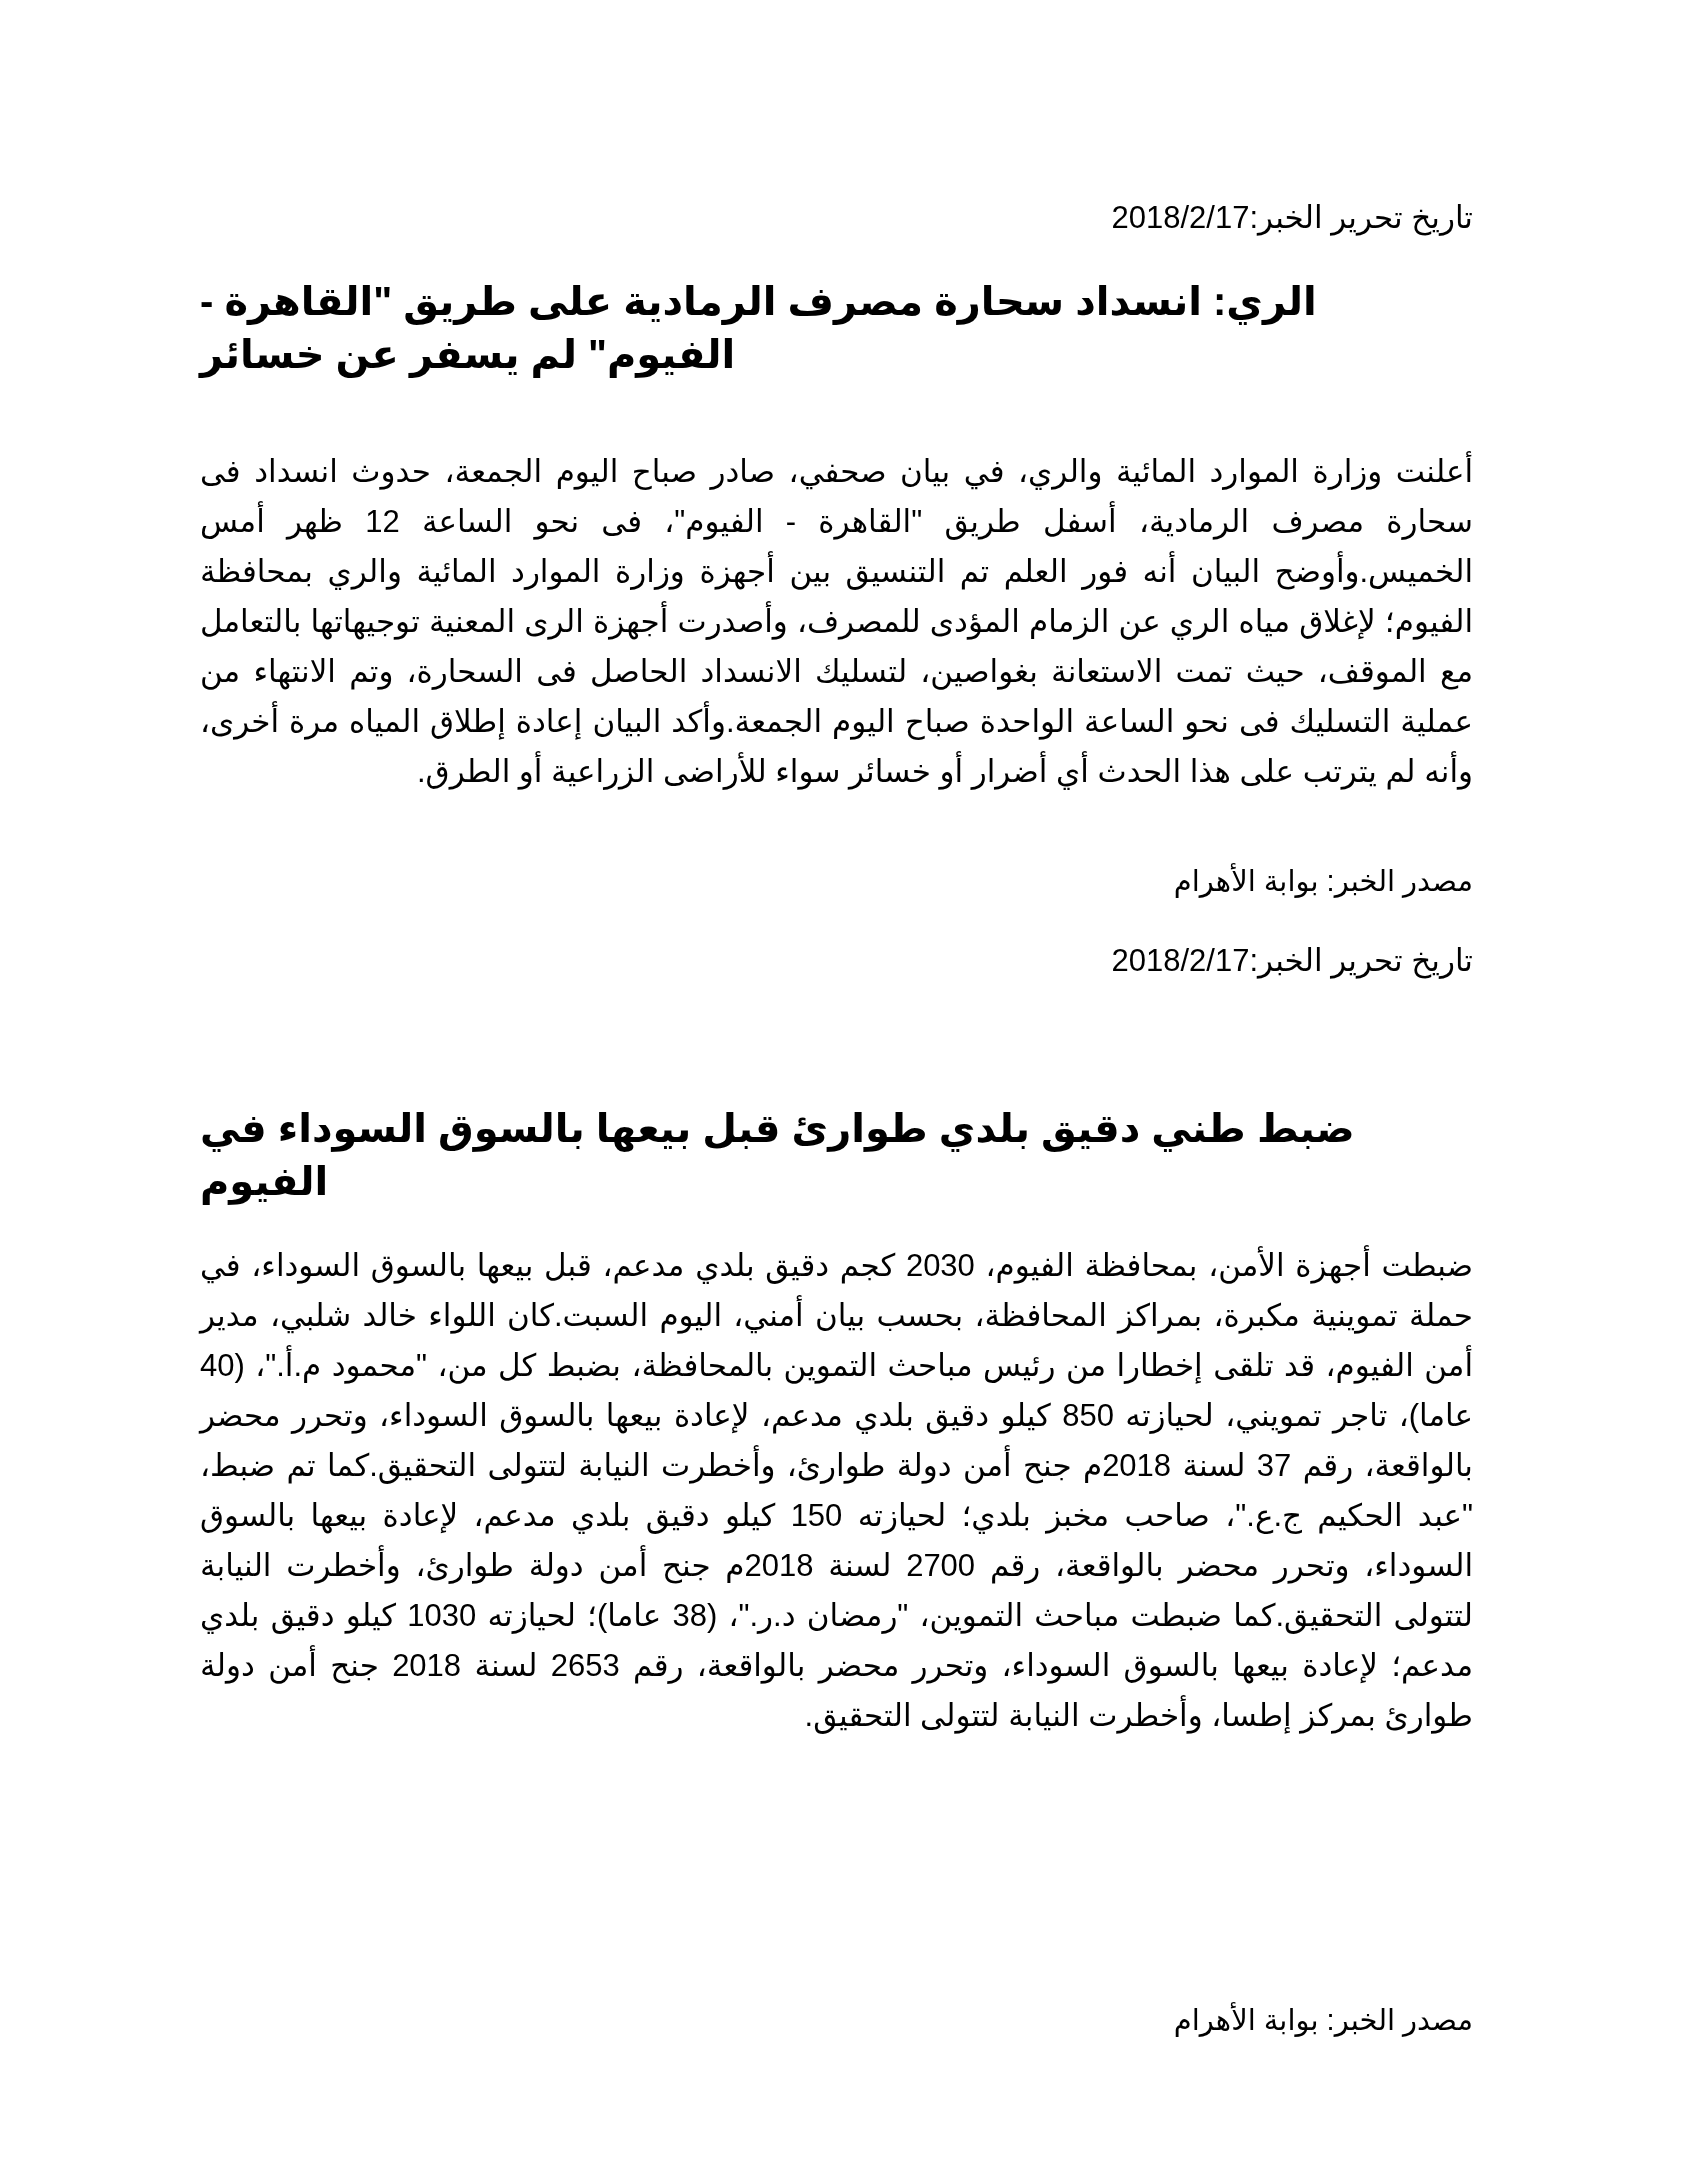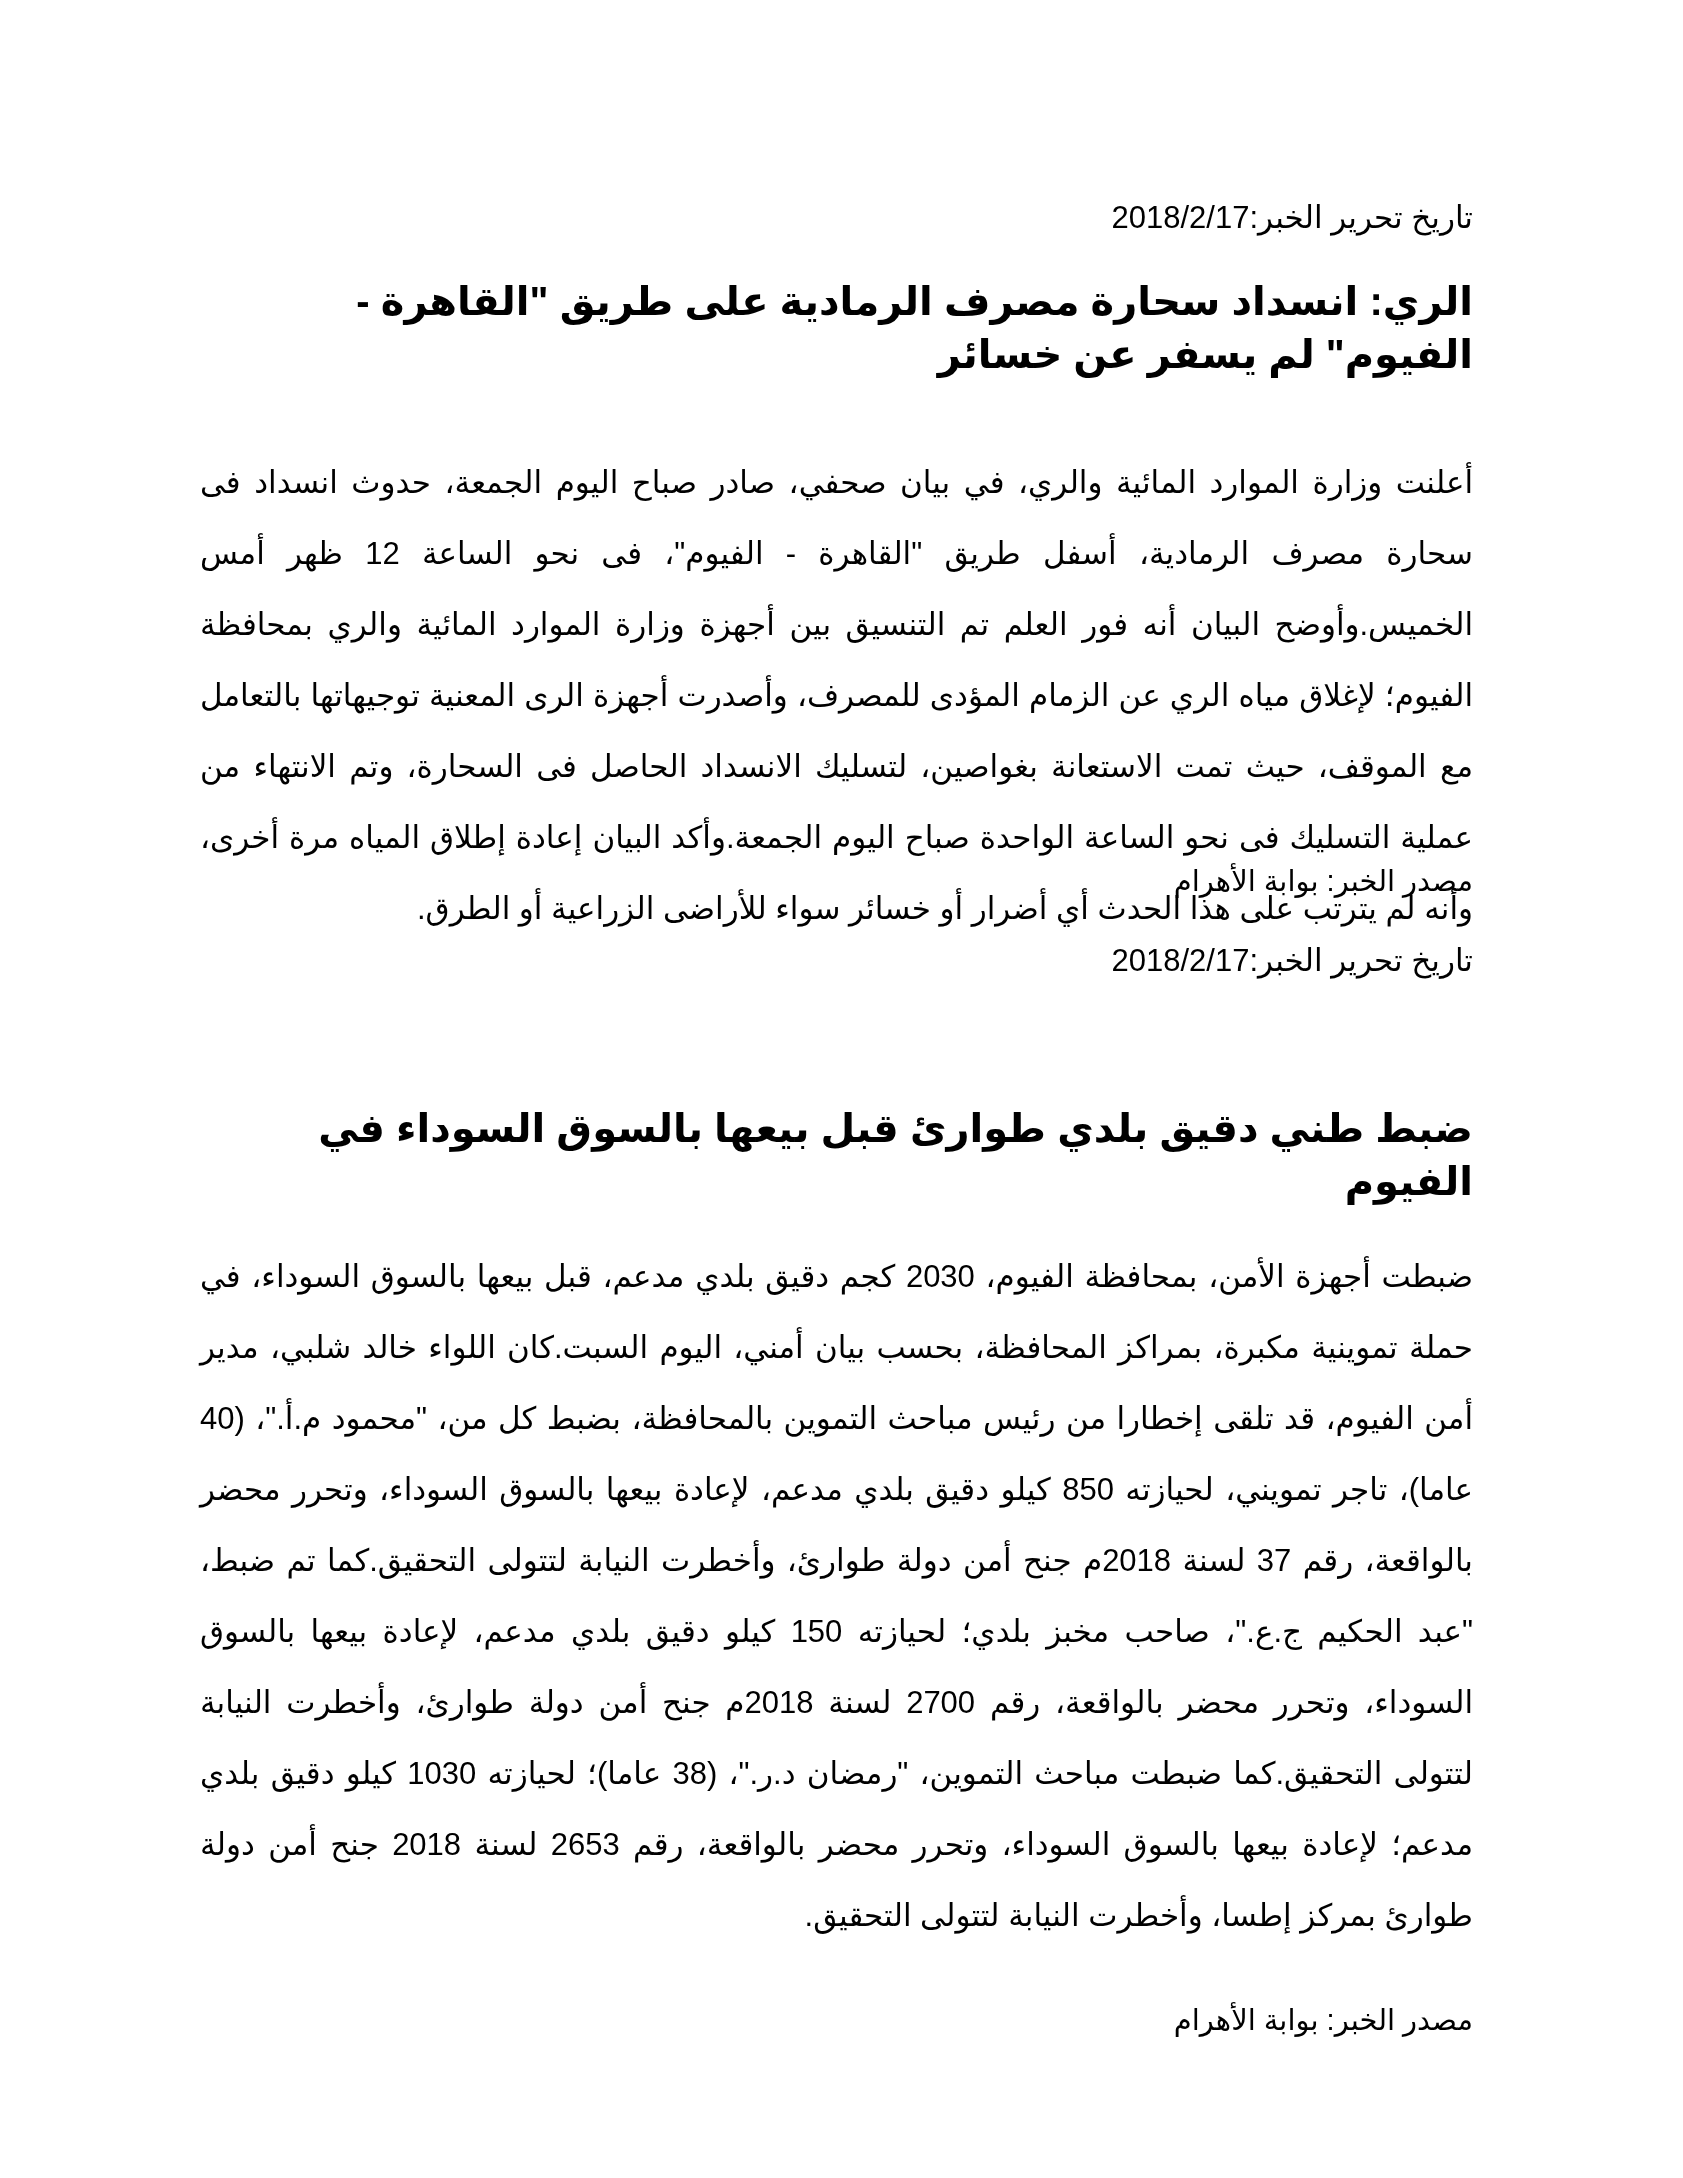--- a/index.html
+++ b/index.html
@@ -34,25 +34,25 @@
       white-space: nowrap;
     }
     .date-line .num {
       direction: ltr;
       unicode-bidi: embed;
     }
     .headline {
       font-weight: bold;
       font-size: 40px;
       line-height: 53px;
-      text-align: right;
+      text-align: left;
     }
     .para {
       font-size: 31px;
-      line-height: 71px;
+      line-height: 50px;
       text-align: justify;
       text-align-last: right;
     }
     .source-line {
       font-size: 29px;
       line-height: 40px;
     }
   </style>
 </head>
 <body>

